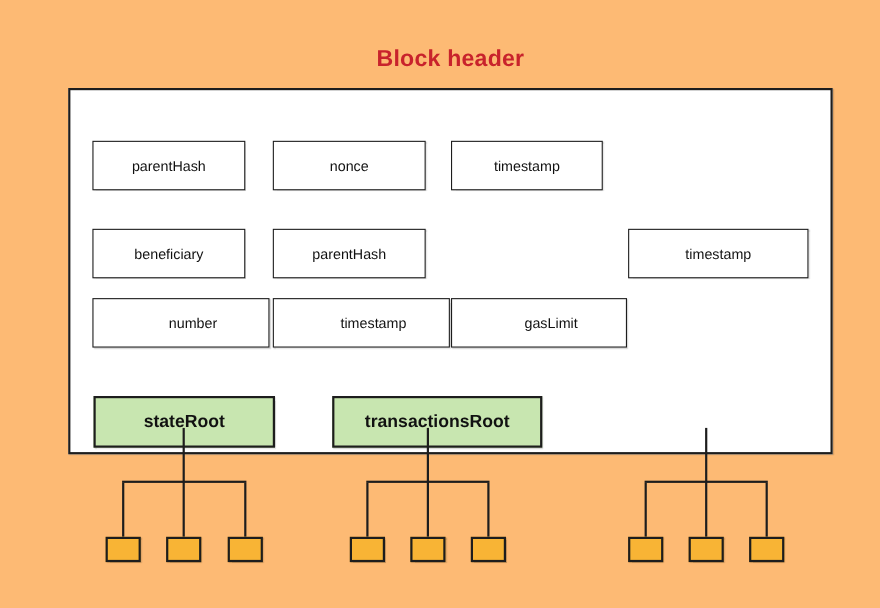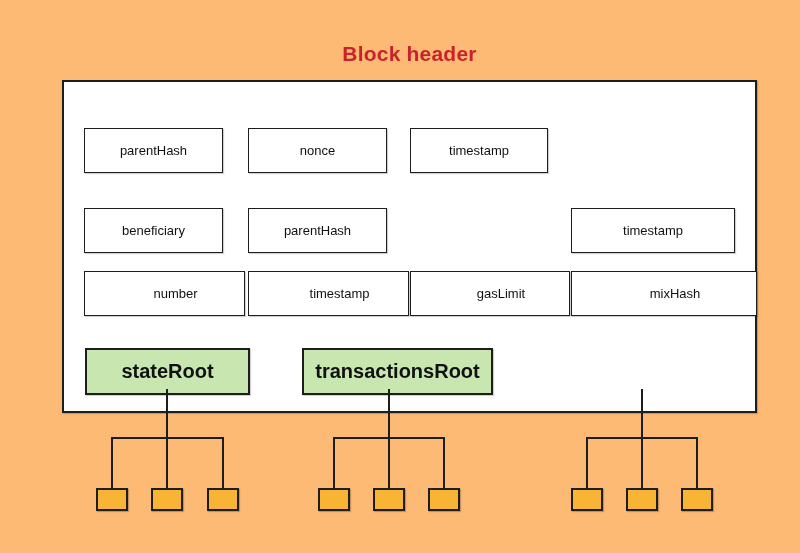--- a/index.html
+++ b/index.html
@@ -40,28 +40,28 @@
     display: flex;
     align-items: center;
     justify-content: center;
     font-size: 13px;
     color: #111111;
     box-shadow: 1px 1px 1px rgba(0,0,0,0.18);
     box-sizing: content-box;
   }
   .root {
     position: absolute;
-    top: 348px;
+    top: 360px;
     height: 43px;
     border: 2px solid #1d1d1d;
     background: #c8e6b0;
     display: flex;
     align-items: center;
     justify-content: center;
-    font-size: 20px;
+    font-size: 16px;
     font-weight: bold;
     color: #111111;
     box-shadow: 1px 1px 1px rgba(0,0,0,0.18);
     box-sizing: content-box;
   }
   .leaf {
     position: absolute;
     top: 488px;
     width: 28px;
     height: 19px;
@@ -96,21 +96,20 @@
   <div class="fbox c2 r1">nonce</div>
   <div class="fbox c3 r1">timestamp</div>
 
   <div class="fbox c1 r2">beneficiary</div>
   <div class="fbox c2 r2">parentHash</div>
   <div class="fbox c4 r2">timestamp</div>
 
   <div class="fbox c1 r3">number</div>
   <div class="fbox c2 r3">timestamp</div>
   <div class="fbox c3 r3">gasLimit</div>
-  <div class="fbox c4 r3">mixHash</div>
 
   <div class="root" style="left:85px;  width:161px;">stateRoot</div>
   <div class="root" style="left:302px; width:187px;">transactionsRoot</div>
 
   <div class="vline" style="left:166px; top:389px; height:50px;"></div>
   <div class="hline" style="left:111px; top:437px; width:113px;"></div>
   <div class="vline" style="left:111px; top:439px; height:49px;"></div>
   <div class="vline" style="left:166px; top:439px; height:49px;"></div>
   <div class="vline" style="left:222px; top:439px; height:49px;"></div>
   <div class="leaf" style="left:96px;"></div>

